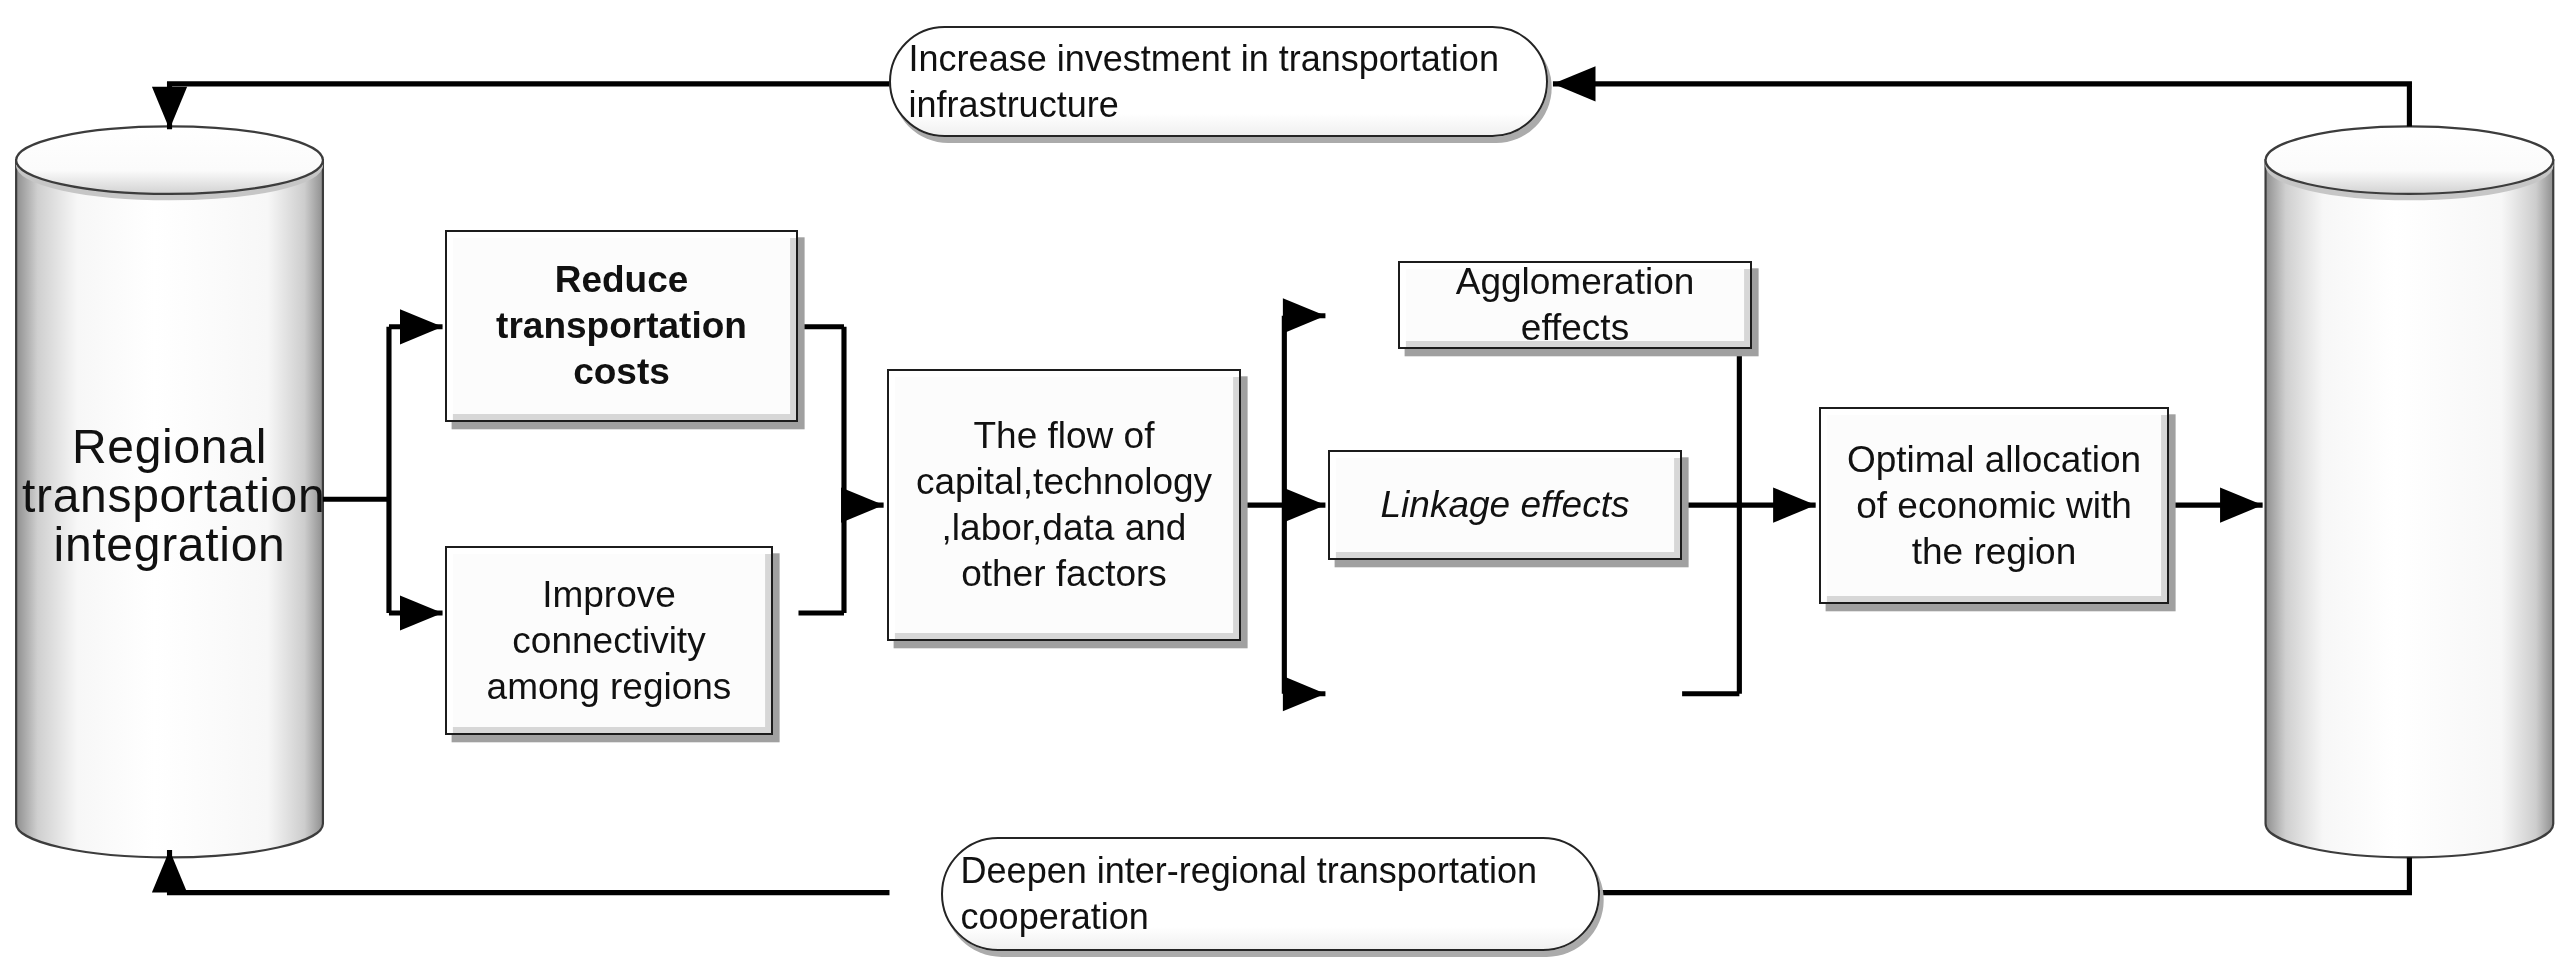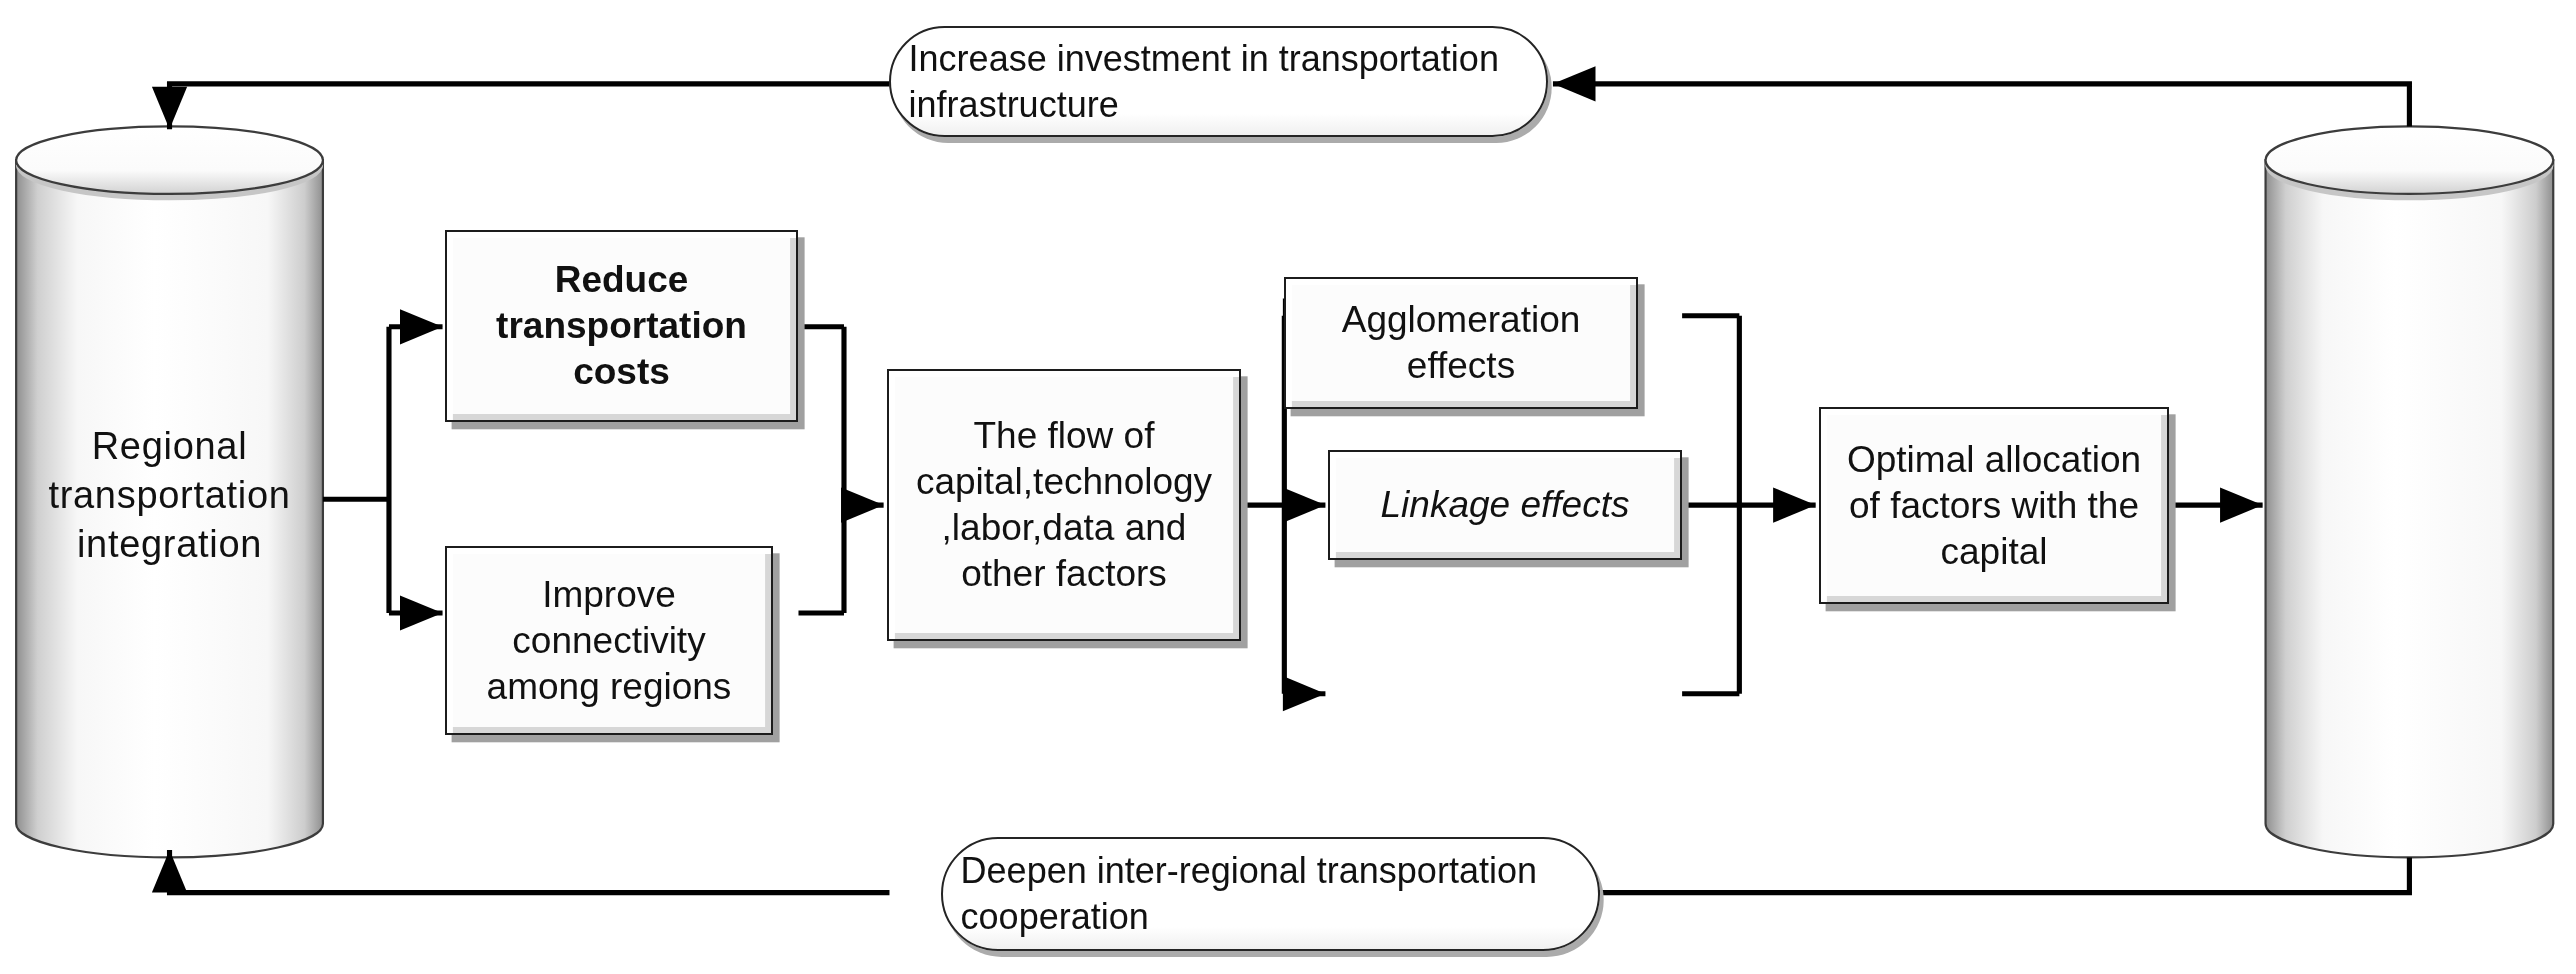--- a/index.html
+++ b/index.html
@@ -43,21 +43,21 @@
     justify-content: center;
     text-align: left;
     font-size: 36px;
     line-height: 46px;
     padding: 0 17.6px;
   }
   .cyl-label {
     position: absolute;
     z-index: 3;
     text-align: center;
-    font-size: 38px;
+    font-size: 48px;
     line-height: 49px;
     letter-spacing: 0.7px;
   }
 </style>
 </head>
 <body>
 
 <div id="canvas">
 
   <svg id="wires" width="2576" height="975" viewBox="0 0 3510 1328">
@@ -136,26 +136,26 @@
 
   <div class="pbox" style="left:445px; top:230px; width:353px; height:192px;font-weight:bold;">
     <span>Reduce transportation costs</span>
   </div>
   <div class="pbox" style="left:445px; top:546px; width:328px; height:189px;">
     <span>Improve connectivity among regions</span>
   </div>
   <div class="pbox" style="left:887px; top:369px; width:354px; height:272px;">
     <span>The flow of capital,technology ,labor,data and other factors</span>
   </div>
-  <div class="pbox" style="left:1284px; top:261px; width:354px; height:132px;margin-top:16px;">
+  <div class="pbox" style="left:1398px; top:261px; width:354px; height:88px;">
     <span>Agglomeration effects</span>
   </div>
   <div class="pbox" style="left:1328px; top:450px; width:354px; height:110px;font-style:italic;">
     <span>Linkage effects</span>
   </div>
   <div class="pbox" style="left:1819px; top:407px; width:350px; height:197px;">
-    <span>Optimal allocation of factors with the capital</span>
+    <span>Optimal allocation of economic with the region</span>
   </div>
 
   <div class="cyl-label" style="left:22px; top:422px; width:295px;">Regional transportation integration</div>
 
 </div>
 
 
 </body></html>

